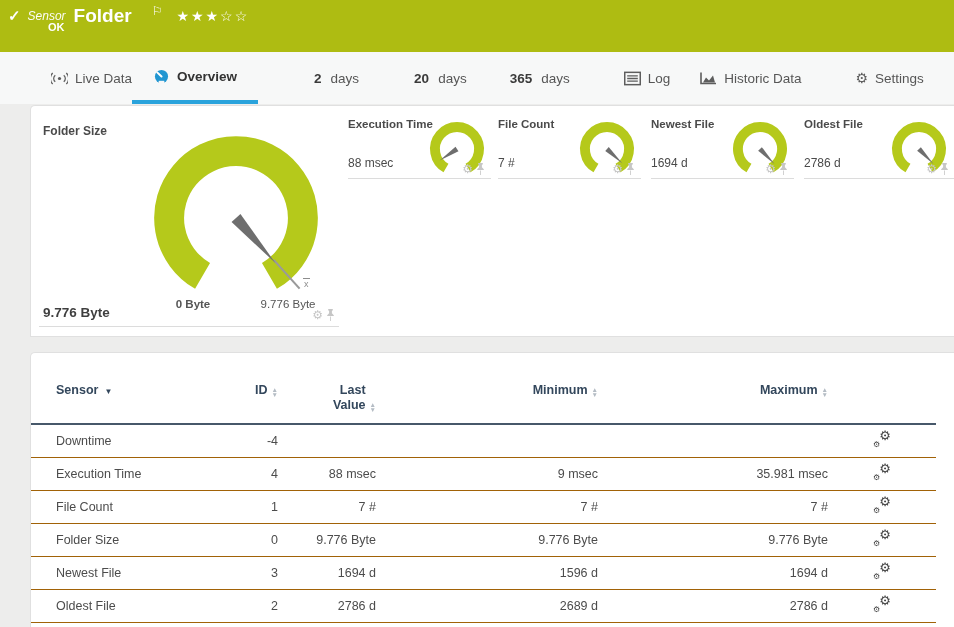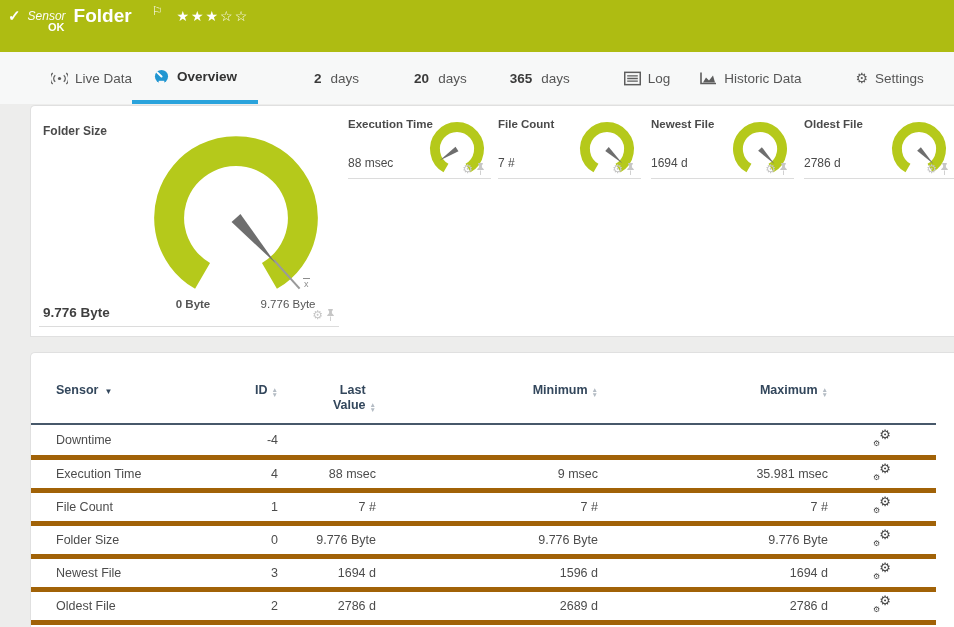--- a/index.html
+++ b/index.html
@@ -53,21 +53,21 @@
   .arc { stroke:#b5c91b; stroke-width:17; fill:none; }
   .needle { fill:#6e6e6e; }
   .needle-ext { stroke:#9a9a9a; stroke-width:1.2; }
 
   
   table { border-collapse:collapse; table-layout:fixed; width:905px; margin:30px 0 0 0; }
   col.c-channel{width:200px;} col.c-id{width:47px;} col.c-last{width:98px;}
   col.c-min{width:222px;} col.c-max{width:230px;} col.c-act{width:108px;}
   th { font-size:12.5px; color:#33475c; font-weight:bold; text-align:right; vertical-align:top; padding-bottom:10px; border-bottom:2px solid #47586a; }
   th.h-channel { text-align:left; padding-left:25px; }
-  td { font-size:12.5px; color:#4c4c4c; height:33px; border-bottom:5px solid #a16207; text-align:right; }
+  td { font-size:12.5px; color:#4c4c4c; height:33px; border-bottom:1px solid #a16207; text-align:right; }
   td.d-channel { text-align:left; padding-left:25px; }
   td.d-act { text-align:center; }
   .sort { display:inline-flex; flex-direction:column; margin-left:4px; vertical-align:2px; }
   .sort i { font-style:normal; font-size:6.5px; line-height:5px; color:#b4bcc4; }
   .caret-down { font-size:8px; color:#33475c; margin-left:6px; }
   .wrap2 { display:inline-block; width:42px; text-align:right; line-height:15px; }
   .gears { position:relative; display:inline-block; width:18px; height:18px; cursor:pointer; }
   .gears .g-big { position:absolute; right:0; top:-2px; font-size:13px; color:#454545; }
   .gears .g-small { position:absolute; left:0; bottom:-1px; font-size:8px; color:#454545; }
 

